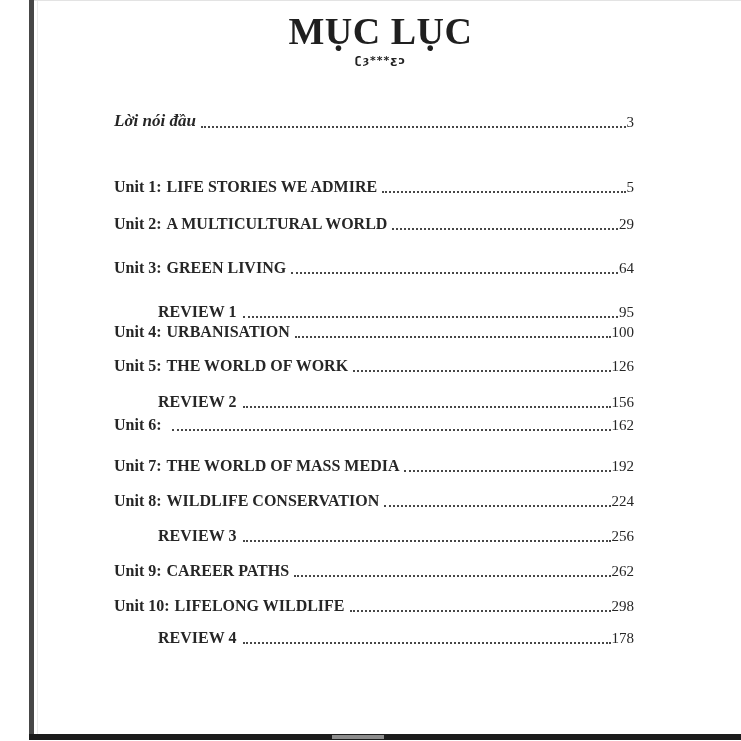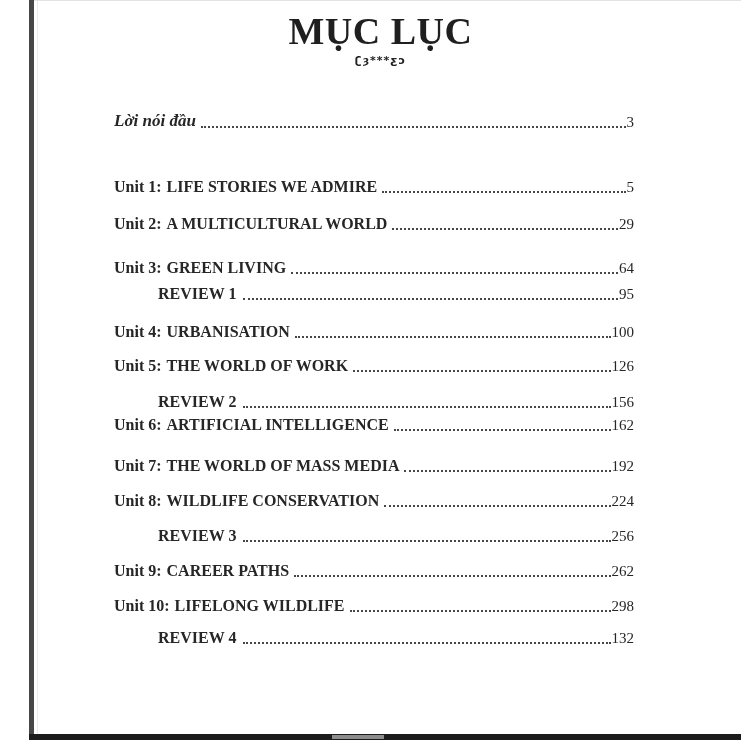--- a/index.html
+++ b/index.html
@@ -106,21 +106,21 @@
     <span class="pg">29</span>
   </div>
 
   <div class="row unit" style="top:256px">
     <span class="b">Unit 3:</span>
     <span class="t">GREEN LIVING</span>
     <span class="leader"></span>
     <span class="pg">64</span>
   </div>
 
-  <div class="row review" style="top:282px">
+  <div class="row review" style="top:300px">
     <span class="b">REVIEW 1</span>
     <span class="leader"></span>
     <span class="pg">95</span>
   </div>
 
   <div class="row unit" style="top:320px">
     <span class="b">Unit 4:</span>
     <span class="t">URBANISATION</span>
     <span class="leader"></span>
     <span class="pg">100</span>
@@ -134,21 +134,20 @@
   </div>
 
   <div class="row review" style="top:390px">
     <span class="b">REVIEW 2</span>
     <span class="leader"></span>
     <span class="pg">156</span>
   </div>
 
   <div class="row unit" style="top:413px">
     <span class="b">Unit 6:</span>
-    <span class="t">ARTIFICIAL INTELLIGENCE</span>
     <span class="leader"></span>
     <span class="pg">162</span>
   </div>
 
   <div class="row unit" style="top:454px">
     <span class="b">Unit 7:</span>
     <span class="t">THE WORLD OF MASS MEDIA</span>
     <span class="leader"></span>
     <span class="pg">192</span>
   </div>
@@ -176,16 +175,16 @@
   <div class="row unit" style="top:594px">
     <span class="b">Unit 10:</span>
     <span class="t">LIFELONG WILDLIFE</span>
     <span class="leader"></span>
     <span class="pg">298</span>
   </div>
 
   <div class="row review" style="top:626px">
     <span class="b">REVIEW 4</span>
     <span class="leader"></span>
-    <span class="pg">132</span>
+    <span class="pg">178</span>
   </div>
 
 </div>
 
 </body></html>

